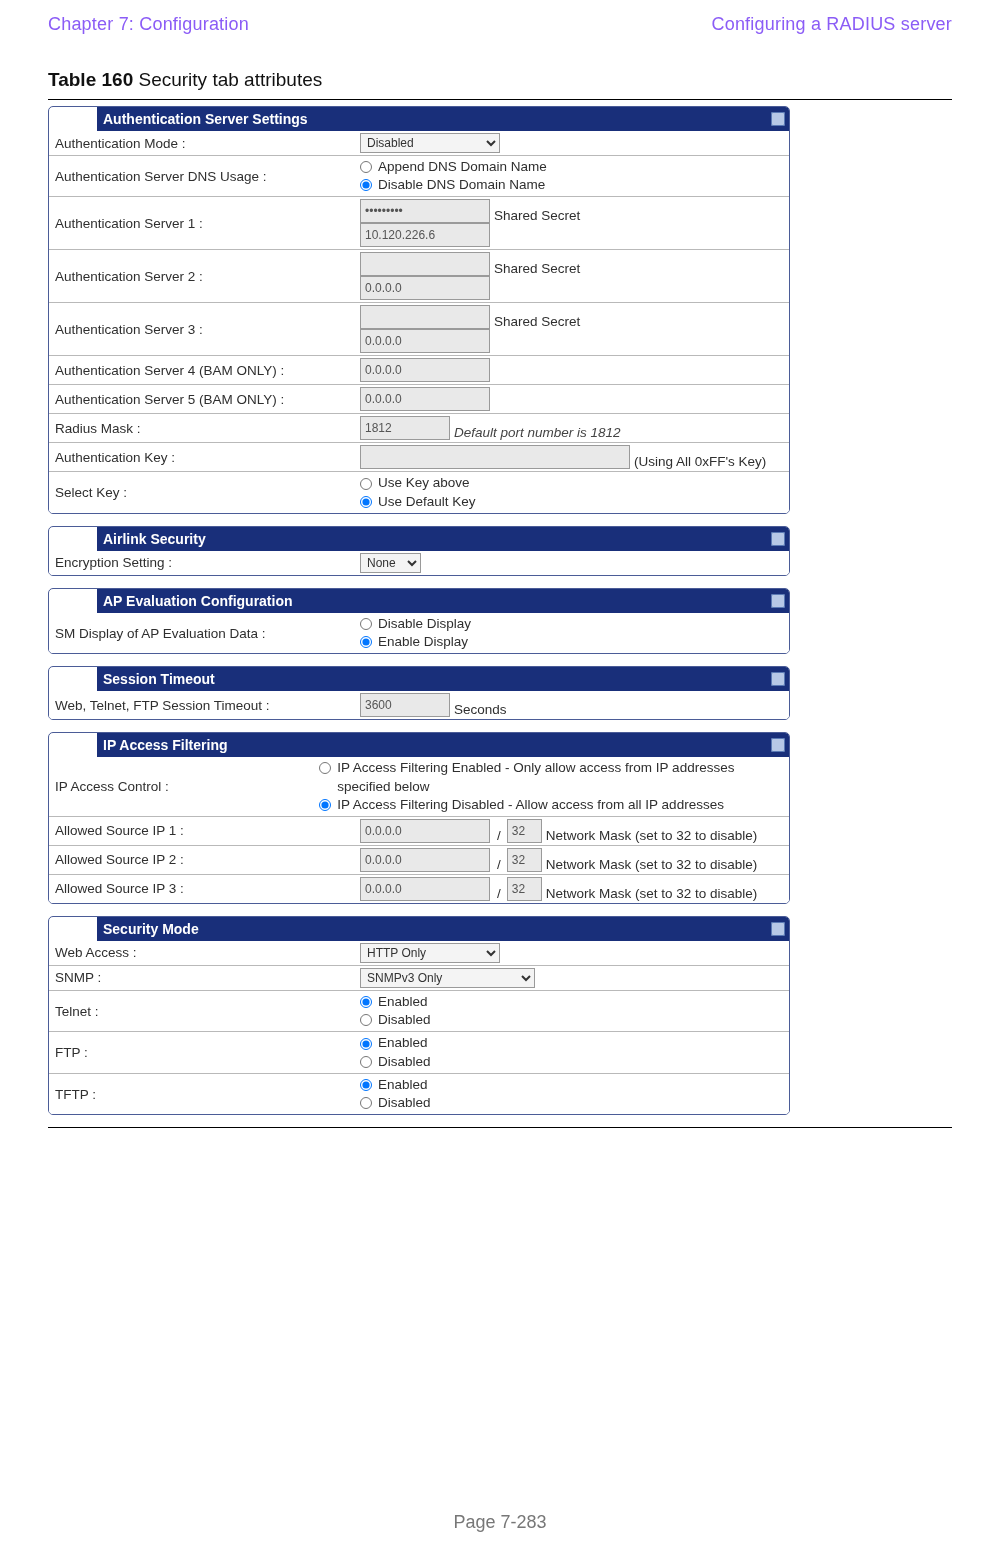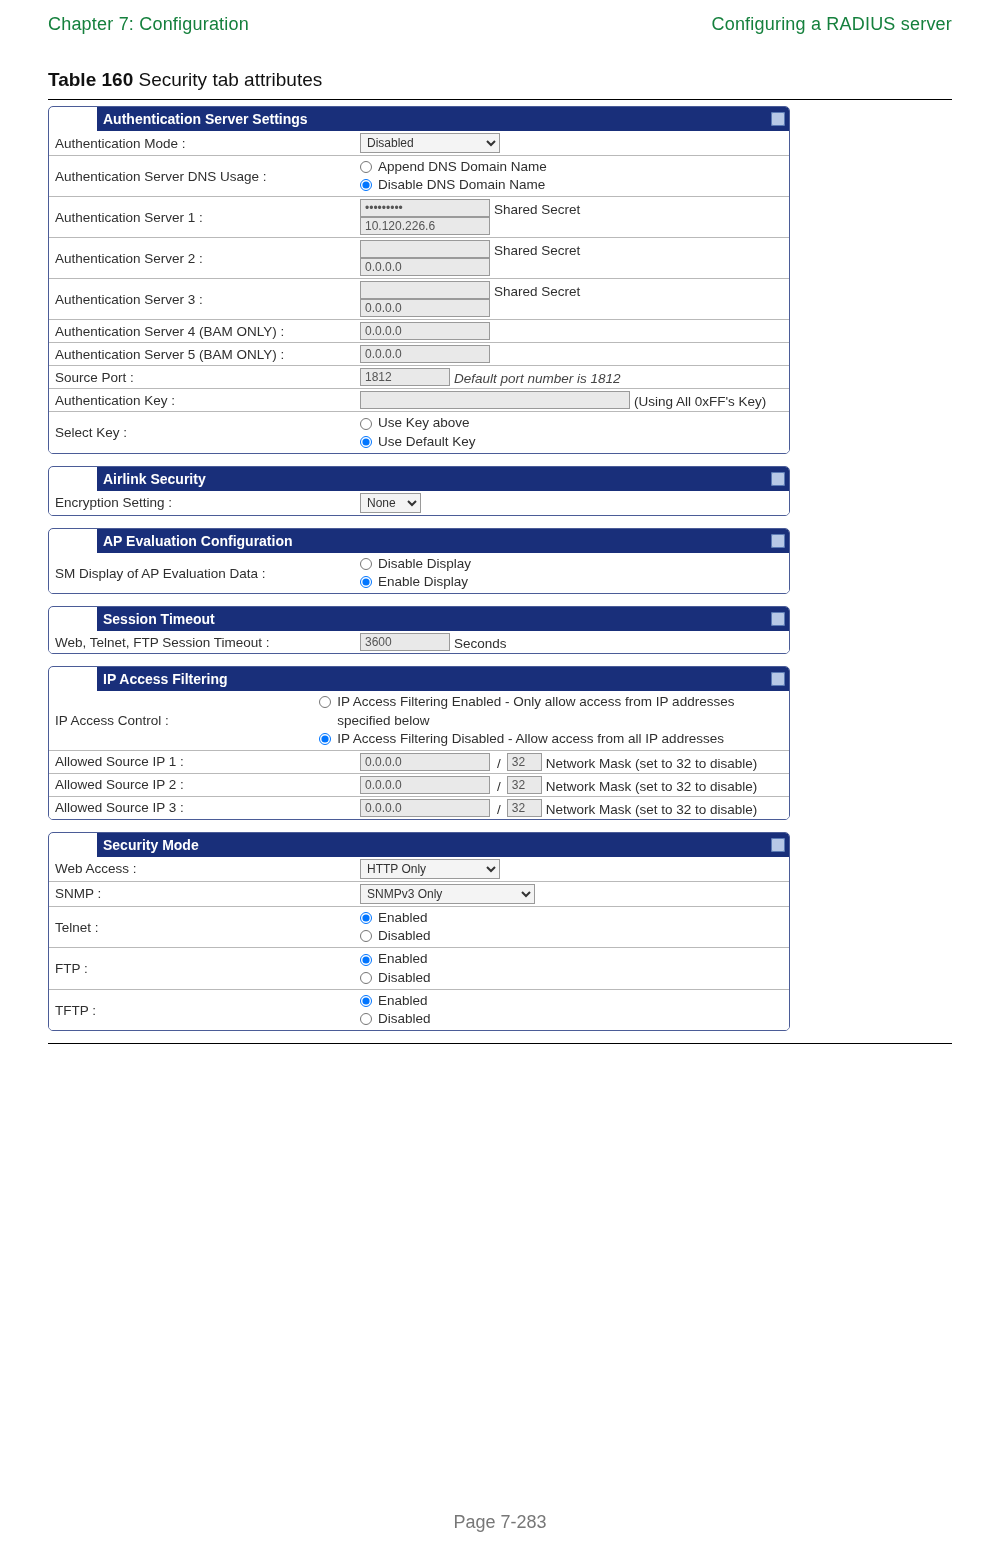--- a/index.html
+++ b/index.html
@@ -15,21 +15,21 @@
     width: 1000px;
     height: 1555px;
     padding: 14px 48px 32px 48px;
     position: relative;
   }
 
   
   .doc-header {
     display: flex;
     justify-content: space-between;
-    color: #15803d;
+    color: #8b5cf6;
     font-size: 18px;
     letter-spacing: 0.2px;
     margin-bottom: 34px;
   }
   .doc-footer {
     position: absolute;
     bottom: 22px;
     left: 0;
     width: 1000px;
     text-align: center;
@@ -107,21 +107,21 @@
   }
   .hline { display: flex; align-items: flex-end; gap: 4px; }
 
   
   input[type=text], input[type=password] {
     font-family: inherit;
     font-size: 12px;
     color: #555;
     background: #e9e9e9;
     border: 1px solid #9a9a9a;
-    height: 18px;
+    height: 24px;
     padding: 0 4px;
     box-sizing: border-box;
   }
   .sel {
     font-family: inherit;
     font-size: 12px;
     color: #333;
     background: #f4f4f4;
     border: 1px solid #9a9a9a;
     height: 20px;
@@ -216,21 +216,21 @@
             <input class="w130" type="text" value="0.0.0.0" style="">
           </div>
       </div>
       <div class="row">
         <div class="cell-label">Authentication Server 5 (BAM ONLY) :</div>
         <div class="cell-value">
             <input class="w130" type="text" value="0.0.0.0" style="">
           </div>
       </div>
       <div class="row">
-        <div class="cell-label">Source Port :</div>
+        <div class="cell-label">Radius Mask :</div>
         <div class="cell-value">
           <div class="hline">
             <input class="w90" type="text" value="1812" style="">
             <span class="italic">Default port number is 1812</span>
           </div>
         </div>
       </div>
       <div class="row">
         <div class="cell-label">Authentication Key :</div>
         <div class="cell-value">

